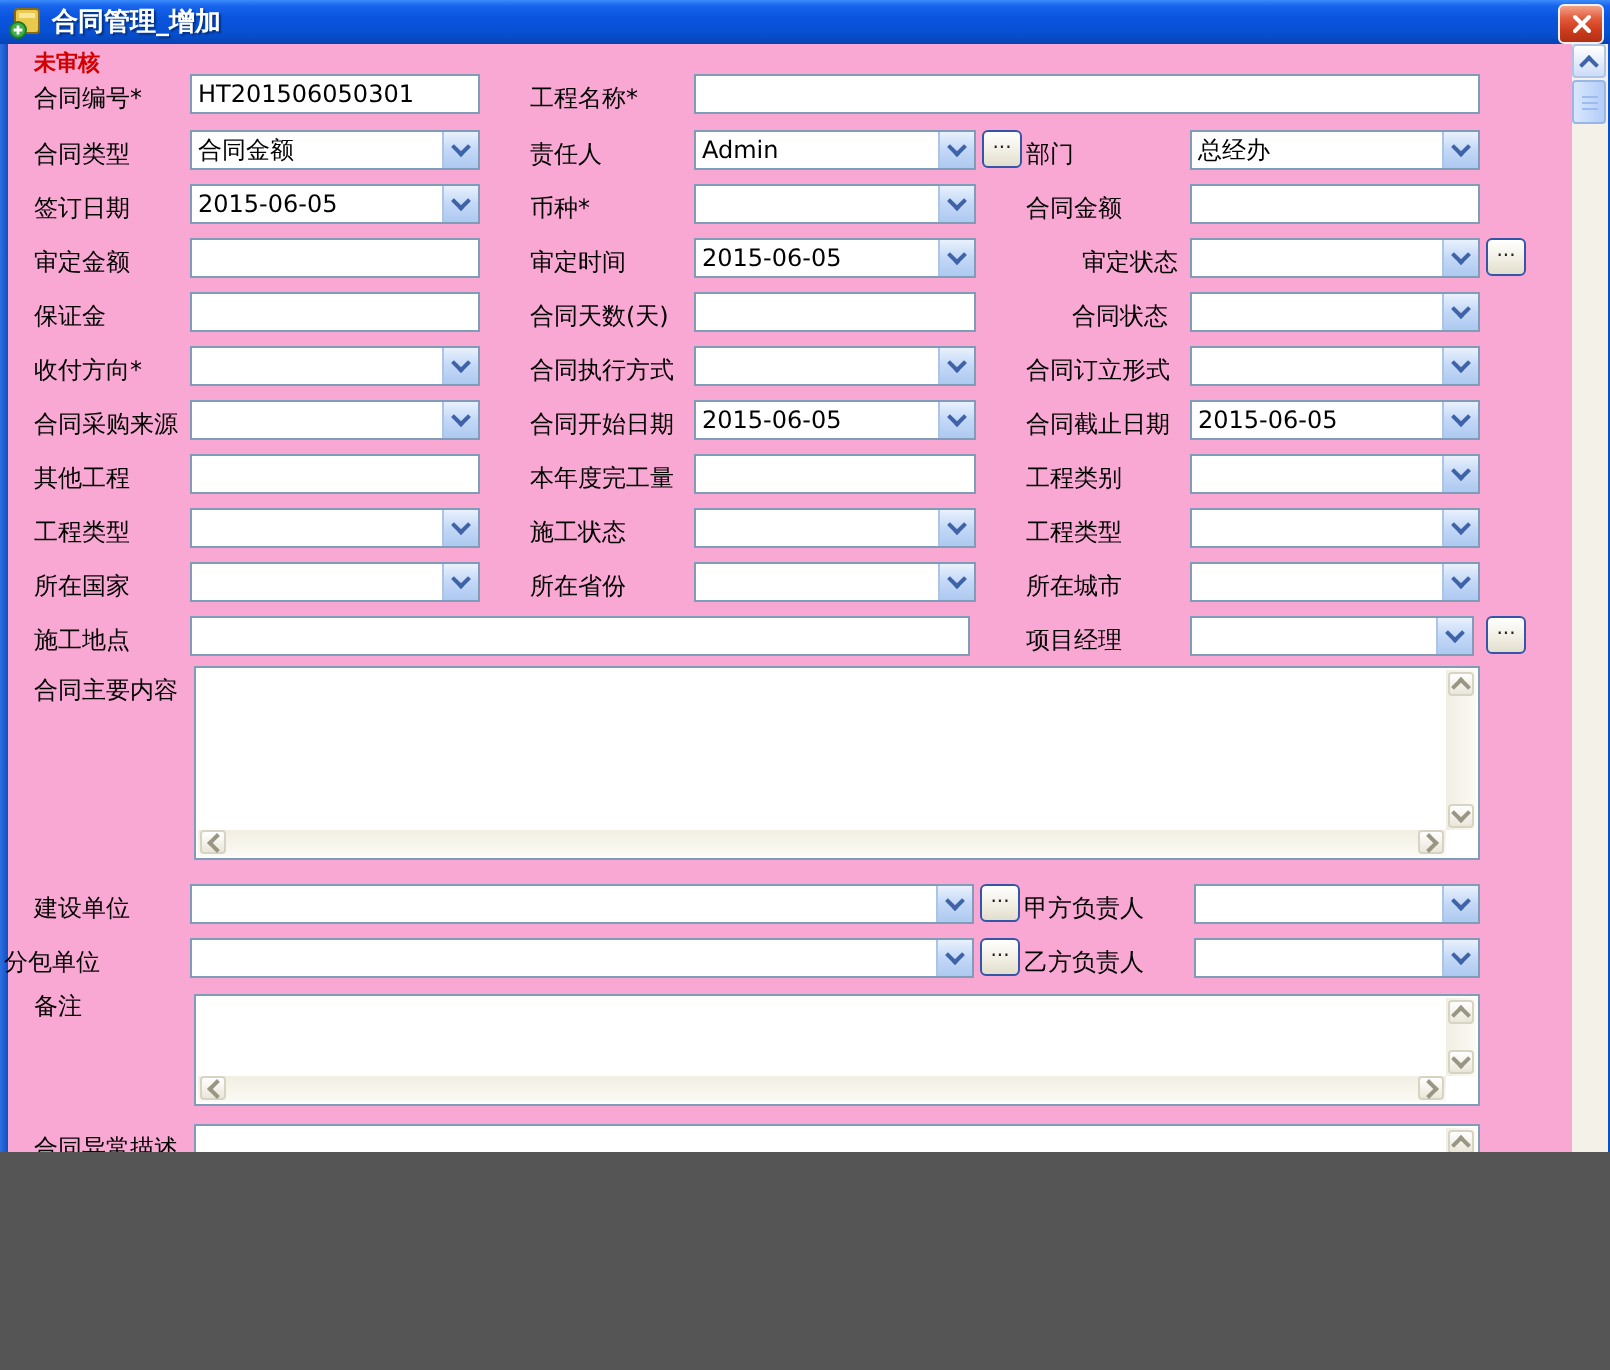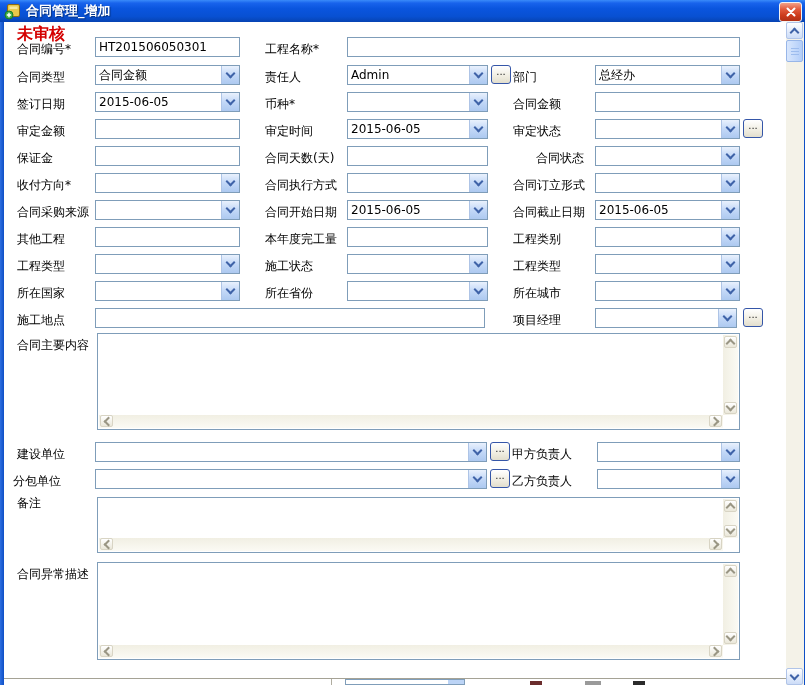--- a/index.html
+++ b/index.html
@@ -1,39 +1,39 @@
 <!DOCTYPE html>
 <html><head>
 <meta charset="utf-8">
 <style>
   html,body{margin:0;padding:0;background:#555;}
   .window{
-    position:relative;width:805px;height:685px;overflow:hidden;
-    background:#ffffff;font-family:"DejaVu Sans",sans-serif;font-size:12px;color:#000;
+    position:relative;width:805px;height:576px;overflow:hidden;
+    background:#f9a8d4;font-family:"DejaVu Sans",sans-serif;font-size:12px;color:#000;
   }
   
   .titlebar{
     position:absolute;left:0;top:0;width:805px;height:22px;
     background:linear-gradient(180deg,#3A8BFA 0%,#1863EC 14%,#0A55DE 40%,#0850D2 75%,#0643B2 100%);
     display:flex;align-items:center;
   }
   .titlebar .ticon{margin-left:4px;width:17px;height:17px;flex:0 0 auto;}
   .titlebar .ttext{color:#fff;font-weight:bold;font-size:13px;margin-left:5px;text-shadow:1px 1px 1px #04307E;white-space:nowrap;}
   .closebtn{
     position:absolute;right:3px;top:2px;width:21px;height:18px;border-radius:3px;
     border:1px solid #F2F2F2;
     background:linear-gradient(180deg,#F3A188 0%,#E25A3C 35%,#CC3A1B 70%,#B03016 100%);
     display:flex;align-items:center;justify-content:center;
   }
   
   .bord-l{position:absolute;left:0;top:22px;width:4px;height:663px;background:linear-gradient(90deg,#2E6FE0,#0E4FC6);}
   .bord-r{position:absolute;right:0;top:22px;width:1px;height:663px;background:#0E4FC6;}
   
   .lbl{position:absolute;white-space:nowrap;font-size:12px;color:#000;}
-  .status{position:absolute;left:17px;top:24px;color:#D40000;font-size:16px;font-weight:bold;}
+  .status{position:absolute;left:17px;top:24px;color:#D40000;font-size:11px;font-weight:bold;}
   
   .txt{
     position:absolute;height:20px;box-sizing:border-box;border:1px solid #7F9DB9;background:#fff;
     font-family:"DejaVu Sans",sans-serif;font-size:12px;padding:1px 3px;outline:none;
   }
   
   .combo{position:absolute;height:20px;box-sizing:border-box;border:1px solid #7F9DB9;background:#fff;display:flex;}
   .ct{flex:1;font-size:12px;line-height:18px;padding:0 3px;overflow:hidden;white-space:nowrap;}
   .cb{width:17px;flex:0 0 auto;display:flex;align-items:center;justify-content:center;
       background:linear-gradient(180deg,#E9F1FD 0%,#C3D8F7 50%,#ADC9F0 100%);border-left:1px solid #AEC4E6;}
@@ -142,21 +142,21 @@
 
   <span class="lbl" style="left:17px;top:123px">审定金额</span>
   <input class="txt" style="left: 95px; top: 119px; width: 145px;" value="">
   <span class="lbl" style="left:265px;top:123px">审定时间</span>
   <div class="combo" style="left:347px;top:119px;width:141px">
     <span class="ct">2015-06-05</span>
     <span class="cb">
         <i class="chev bl down"></i>
       </span>
   </div>
-  <span class="lbl" style="left:513px;top:123px">审定状态</span>
+  <span class="lbl" style="left:541px;top:123px">审定状态</span>
   <div class="combo" style="left:595px;top:119px;width:145px">
     <span class="ct"></span>
     <span class="cb">
         <i class="chev bl down"></i>
       </span>
   </div>
   <div class="dots" style="left:743px;top:119px">...</div>
 
   <span class="lbl" style="left:17px;top:150px">保证金</span>
   <input class="txt" style="left: 95px; top: 146px; width: 145px;" value="">
@@ -310,21 +310,21 @@
   </div>
   <div class="dots" style="left:490px;top:442px">...</div>
   <span class="lbl" style="left:512px;top:446px">甲方负责人</span>
   <div class="combo" style="left:597px;top:442px;width:143px">
     <span class="ct"></span>
     <span class="cb">
         <i class="chev bl down"></i>
       </span>
   </div>
 
-  <span class="lbl" style="left:13px;top:473px">分包单位</span>
+  <span class="lbl" style="left:2px;top:473px">分包单位</span>
   <div class="combo" style="left:95px;top:469px;width:392px">
     <span class="ct"></span>
     <span class="cb">
         <i class="chev bl down"></i>
       </span>
   </div>
   <div class="dots" style="left:490px;top:469px">...</div>
   <span class="lbl" style="left:512px;top:473px">乙方负责人</span>
   <div class="combo" style="left:597px;top:469px;width:143px">
     <span class="ct"></span>

